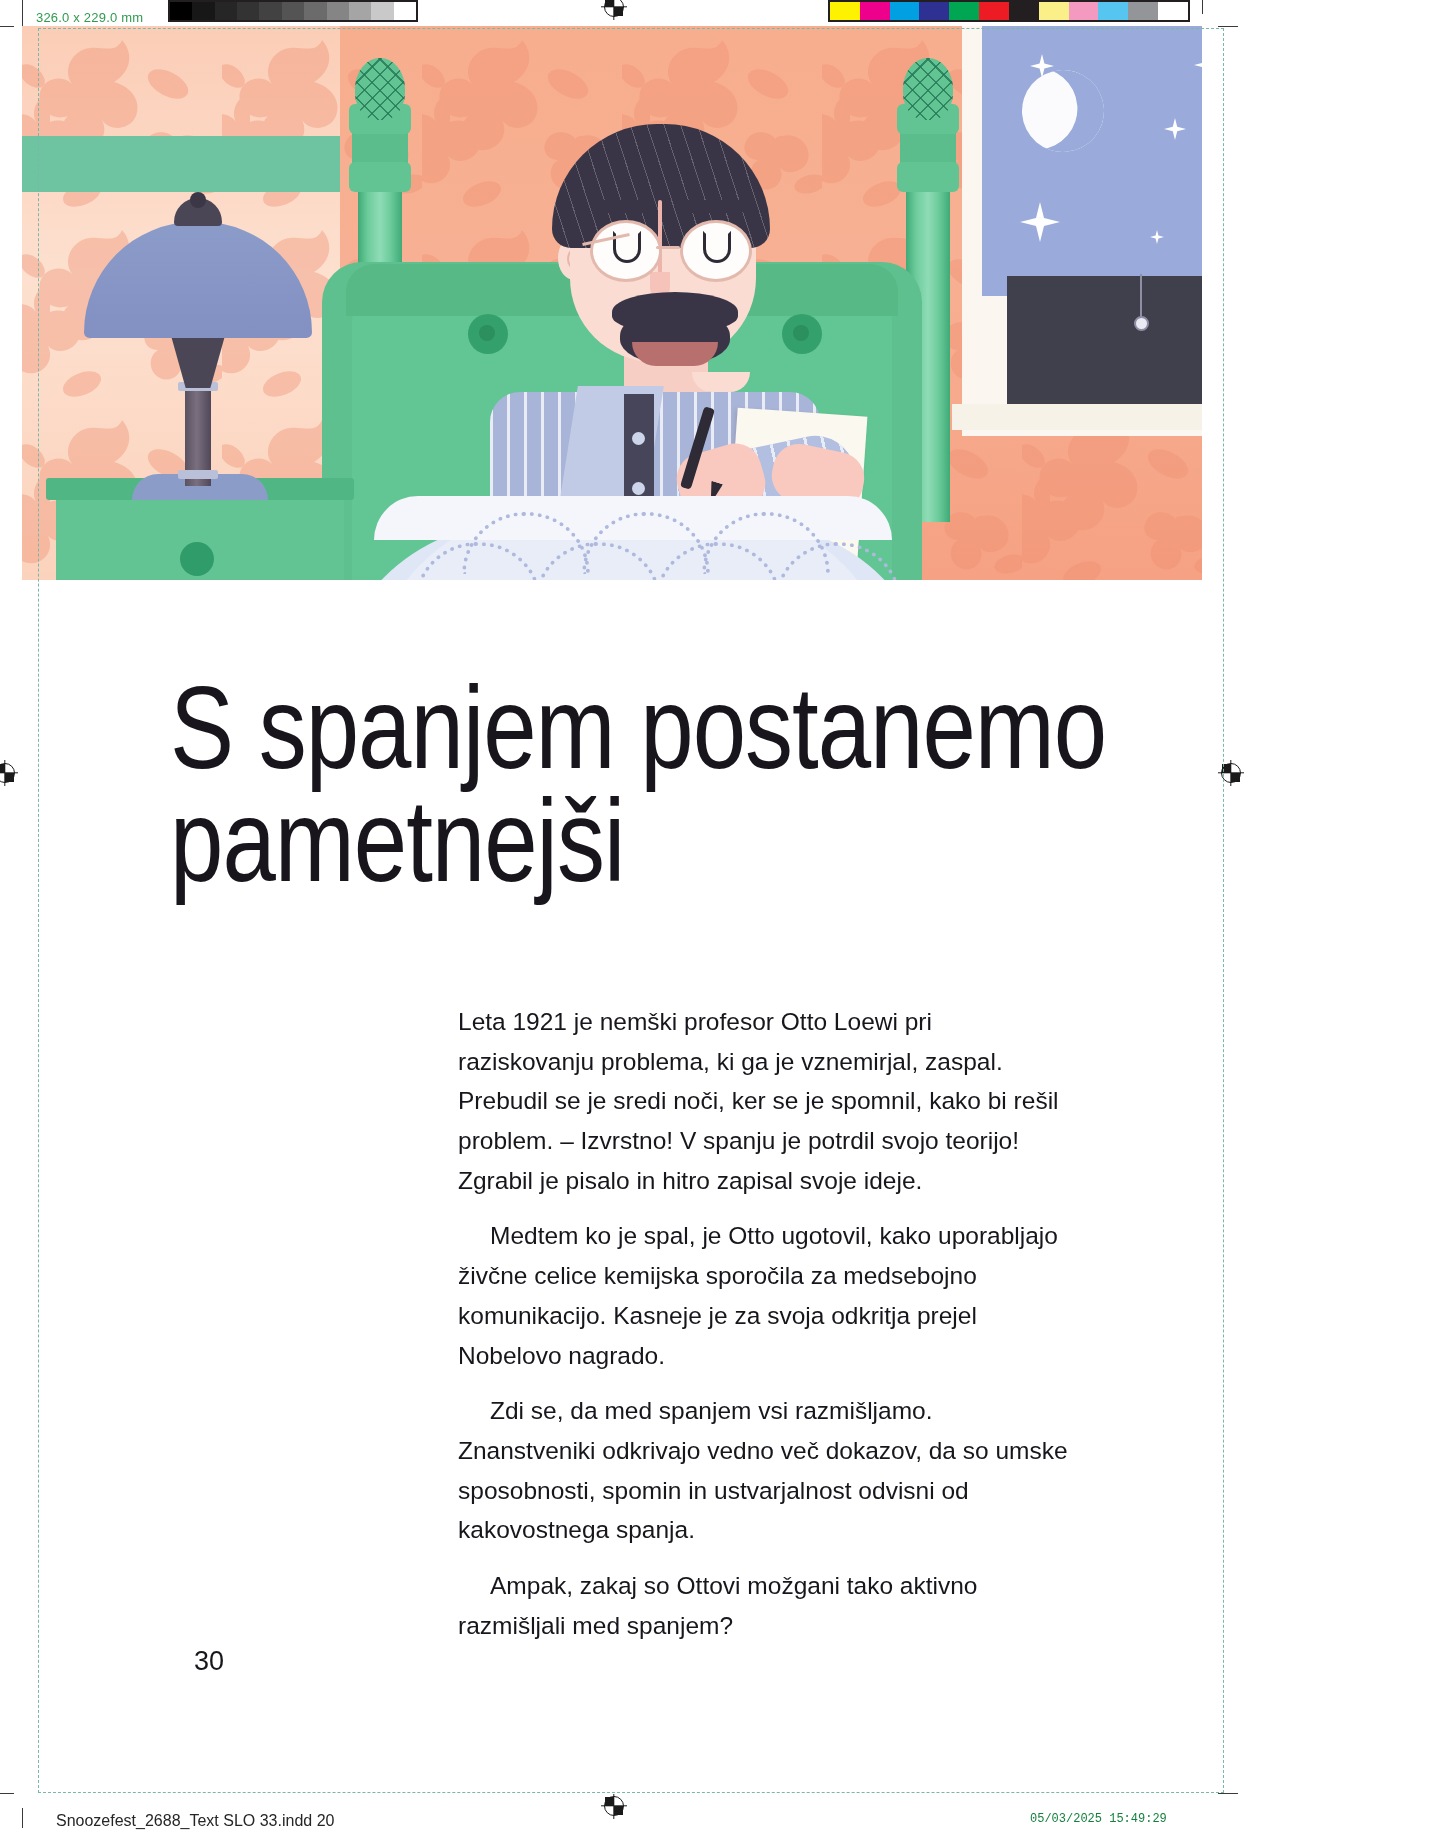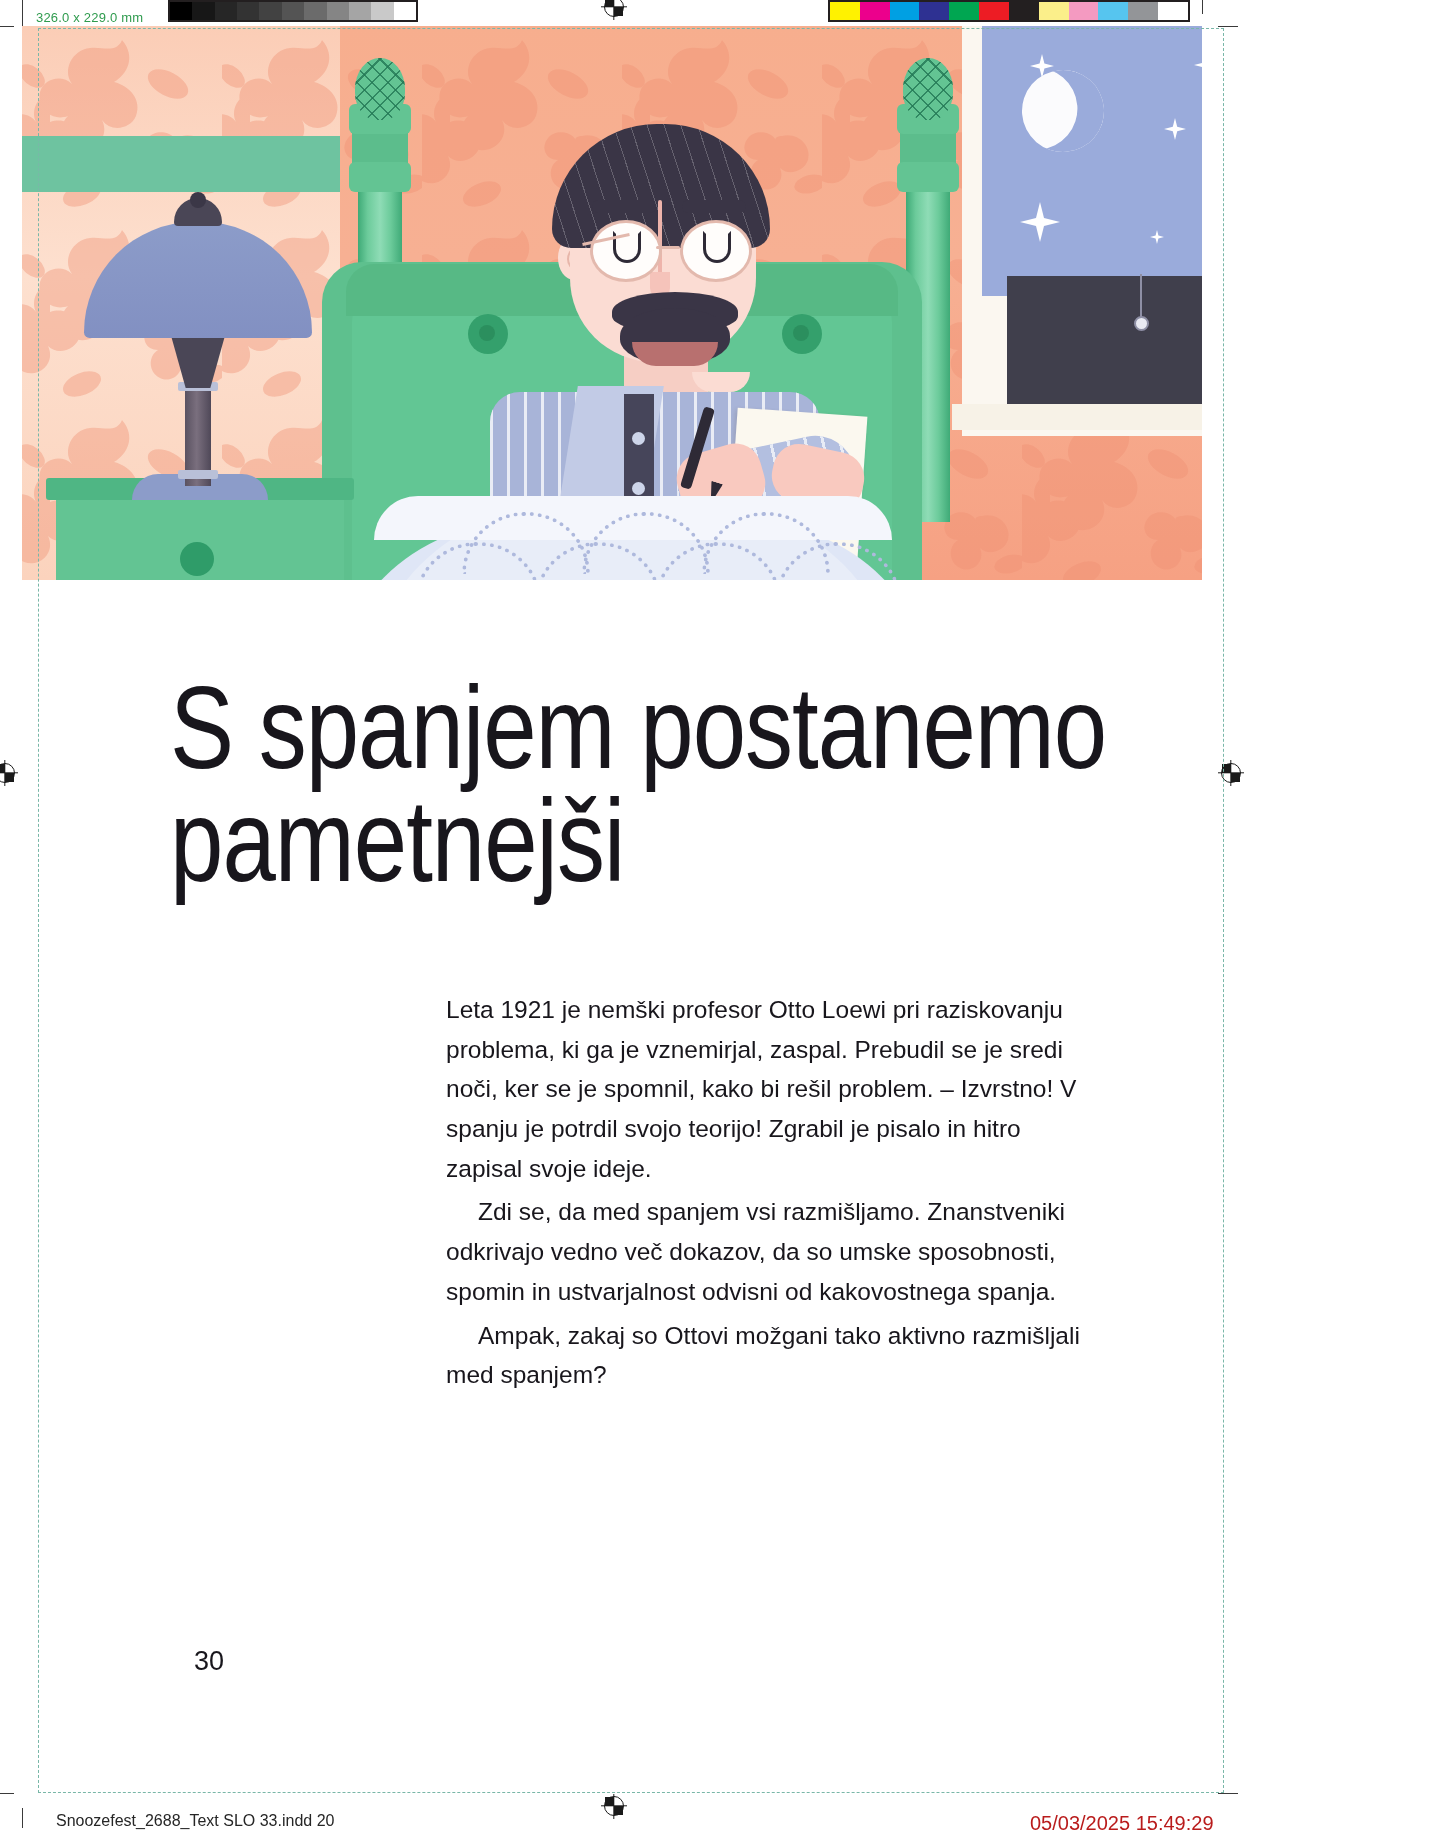--- a/index.html
+++ b/index.html
@@ -31,21 +31,21 @@
   .crop-v{position:absolute;width:1px;background:#3a3a3a;}
   .crop-h{position:absolute;height:1px;background:#3a3a3a;}
 
   .bleed-box{position:absolute;left:38px;top:28px;width:1186px;height:1765px;
              border:1px dashed #79b7a8;box-sizing:border-box;pointer-events:none;z-index:40;}
 
   .dim-label{position:absolute;left:36px;top:10px;color:#2f9b4e;font-size:13px;letter-spacing:.2px;
              font-family:"Liberation Sans",sans-serif;z-index:45;}
 
   .slug-left{position:absolute;left:56px;top:1812px;font-size:16px;color:#262626;white-space:nowrap;}
-  .slug-right{position:absolute;left:1030px;top:1812px;font-size:20px;color:#b91c1c;white-space:nowrap;}
+  .slug-right{position:absolute;left:1030px;top:1812px;font-size:12px;color:#15803d;white-space:nowrap;font-family:Liberation Mono, monospace;}
 
   
   .page{position:absolute;left:22px;top:26px;width:1180px;height:1768px;background:#fff;overflow:hidden;}
 
   .illustration{position:absolute;left:0;top:0;width:1180px;height:554px;overflow:hidden;background:#f5b393;}
 
   .wall{position:absolute;inset:0;
         background:linear-gradient(180deg,#f7ae8e 0%,#f7b093 42%,#f6a183 100%);}
   .wall-light{position:absolute;left:0;top:0;width:318px;height:554px;
         background:linear-gradient(180deg,#fbcdb6 0%,#fde0cf 45%,#fbd3bd 100%);}
@@ -141,21 +141,21 @@
         text-align:right;padding-right:26px;box-sizing:border-box;
         font-family:"Liberation Serif",serif;font-size:31px;color:#1d1b20;}
 
   .headline{position:absolute;left:148px;top:580px;width:940px;
         font-family:"Liberation Sans",sans-serif;
         font-size:96px;line-height:.97;letter-spacing:-1px;color:#18161c;
         font-weight:300;transform:scaleY(1.22);transform-origin:left top;}
 
   .body-col{position:absolute;left:420px;top:960px;width:648px;
         font-family:"Liberation Sans",sans-serif;font-size:24.5px;line-height:1.62;color:#18161c;}
-  .body-col p{margin:4px;text-indent:0;}
+  .body-col p{margin:16px;text-indent:0;}
   .body-col p.ind{text-indent:32px;}
 
   .folio{position:absolute;left:172px;top:1620px;font-size:27px;color:#18161c;}
 </style>
 </head>
 <body>
 
 <div class="proof-sheet">
 
   <div class="crop-v" style="left:22px;top:0;height:14px;"></div>
@@ -345,20 +345,21 @@
       <div class="scallop" style="left:560px;top:486px;width:120px;height:58px;"></div>
       <div class="scallop" style="left:680px;top:486px;width:120px;height:58px;"></div>
 
       <div class="chapter-band"></div>
     </div>
 
     <h1 class="headline">S spanjem postanemo pametnejši</h1>
 
     <div class="body-col">
       <p>Leta 1921 je nemški profesor Otto Loewi pri raziskovanju problema, ki ga je vznemirjal, zaspal. Prebudil se je sredi noči, ker se je spomnil, kako bi rešil problem. – Izvrstno! V spanju je potrdil svojo teorijo! Zgrabil je pisalo in hitro zapisal svoje ideje.</p>
+      <p class="ind">Medtem ko je spal, je Otto ugotovil, kako uporabljajo živčne celice kemijska sporočila za medsebojno komunikacijo. Kasneje je za svoja odkritja prejel Nobelovo nagrado.</p>
       <p class="ind">Zdi se, da med spanjem vsi razmišljamo. Znanstveniki odkrivajo vedno več dokazov, da so umske sposobnosti, spomin in ustvarjalnost odvisni od kakovostnega spanja.</p>
       <p class="ind">Ampak, zakaj so Ottovi možgani tako aktivno razmišljali med spanjem?</p>
     </div>
 
     <div class="folio">30</div>
   </div>
 
   <div class="bleed-box"></div>
 
   <div class="slug-left">Snoozefest_2688_Text SLO 33.indd   20</div>

